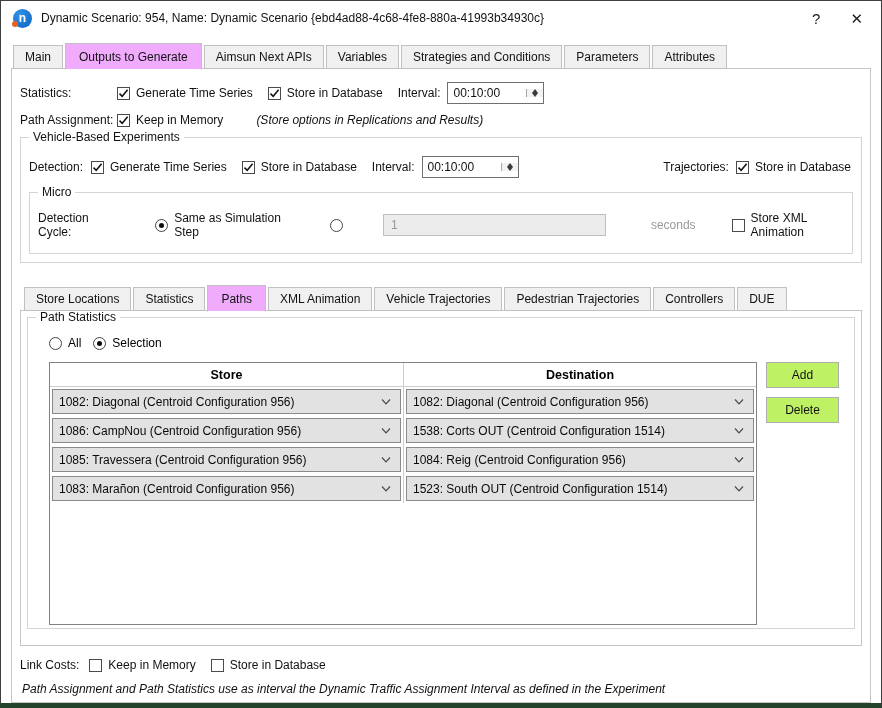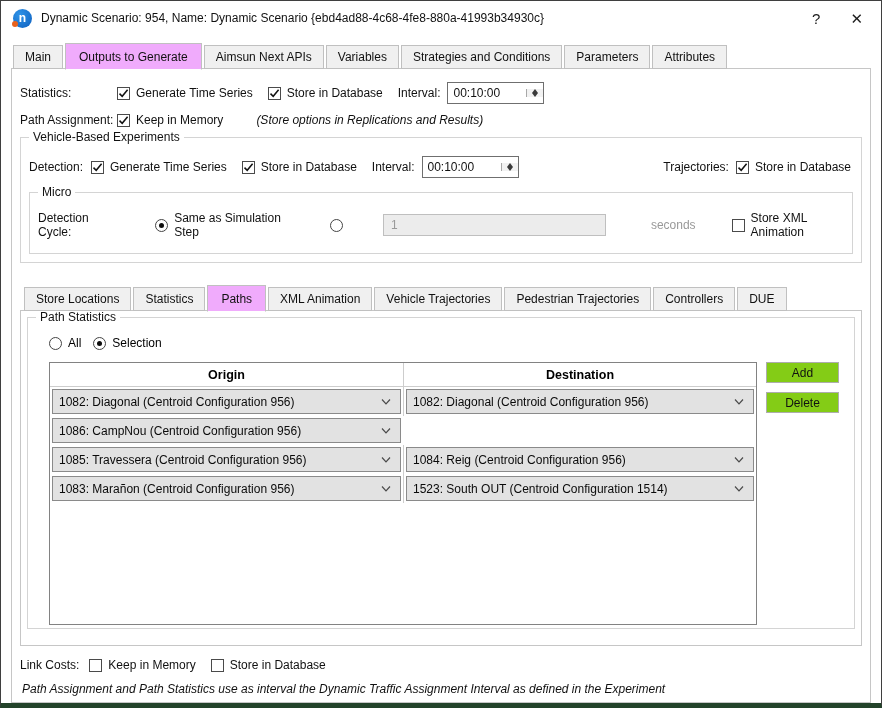--- a/index.html
+++ b/index.html
@@ -56,22 +56,22 @@
   .pthead{display:grid;grid-template-columns:1fr 1fr;border-bottom:1px solid #cdcdcd;flex:0 0 auto;}
   .hcell{font-weight:bold;font-size:12.5px;color:#000;text-align:center;padding:5px 0 4px;}
   .hcell + .hcell{border-left:1px solid #cdcdcd;}
   .prow{display:grid;grid-template-columns:1fr 1fr;flex:0 0 auto;}
   .pcell{padding:2px;}
   .pcell + .pcell{border-left:1px solid #cdcdcd;}
   .combo{height:25px;box-sizing:border-box;background:#e2e2e2;border:1px solid #8a8a8a;display:flex;align-items:center;
          justify-content:space-between;padding:0 9px 0 6px;font-size:12px;color:#0a0a0a;gap:24px;}
   .combo .ctext{white-space:nowrap;overflow:hidden;}
   .side-btns{display:flex;flex-direction:column;gap:9px;margin-left:9px;}
-  .btn{background:#84cc16;border:1px solid #adadad;font-size:12px;color:#111;height:22px;min-width:73px;
-       padding:4px 10px;display:flex;align-items:center;justify-content:center;box-sizing:border-box;}
+  .btn{background:#bef264;border:1px solid #adadad;font-size:12px;color:#111;height:22px;min-width:73px;
+       padding:12px 10px;display:flex;align-items:center;justify-content:center;box-sizing:border-box;}
   .note{font-style:italic;font-size:12px;color:#111;margin:10px 0 0 2px;}
   
   .bottombar{flex:0 0 42px;display:flex;align-items:center;padding:0 15px;}
   .btn.help{height:24px;min-width:72px;}
   .btn.default{border:2px solid #0078d7;height:25px;min-width:74px;}
   .btn.cancel{height:24px;min-width:75px;margin-left:11px;}
   .spacer{flex:1;}
 </style>
 </head>
 <body>
@@ -239,21 +239,21 @@
               <span class="radio">
                   <span class="dot"></span>
                 </span>
               <span>Selection</span>
             </span>
           </div>
 
           <div class="ps-content">
             <div class="ptable">
               <div class="pthead">
-                <div class="hcell">Origin</div>
+                <div class="hcell">Store</div>
                 <div class="hcell">Destination</div>
               </div>
               <div class="prow">
                 <div class="pcell">
                   <div class="combo">
                     <span class="ctext">1082: Diagonal (Centroid Configuration 956)</span>
                     <svg width="10" height="6" viewBox="0 0 10 6">
                         <path d="M1 0.5 L5 4.8 L9 0.5" stroke="#4a4a4a" stroke-width="1.2" fill="none"></path>
                       </svg>
                   </div>
@@ -264,20 +264,28 @@
                     <svg width="10" height="6" viewBox="0 0 10 6">
                         <path d="M1 0.5 L5 4.8 L9 0.5" stroke="#4a4a4a" stroke-width="1.2" fill="none"></path>
                       </svg>
                   </div>
                 </div>
               </div>
               <div class="prow">
                 <div class="pcell">
                   <div class="combo">
                     <span class="ctext">1086: CampNou (Centroid Configuration 956)</span>
+                    <svg width="10" height="6" viewBox="0 0 10 6">
+                        <path d="M1 0.5 L5 4.8 L9 0.5" stroke="#4a4a4a" stroke-width="1.2" fill="none"></path>
+                      </svg>
+                  </div>
+                </div>
+                <div class="pcell">
+                  <div class="combo">
+                    <span class="ctext">1538: Corts OUT (Centroid Configuration 1514)</span>
                     <svg width="10" height="6" viewBox="0 0 10 6">
                         <path d="M1 0.5 L5 4.8 L9 0.5" stroke="#4a4a4a" stroke-width="1.2" fill="none"></path>
                       </svg>
                   </div>
                 </div>
               </div>
               <div class="prow">
                 <div class="pcell">
                   <div class="combo">
                     <span class="ctext">1085: Travessera (Centroid Configuration 956)</span>

